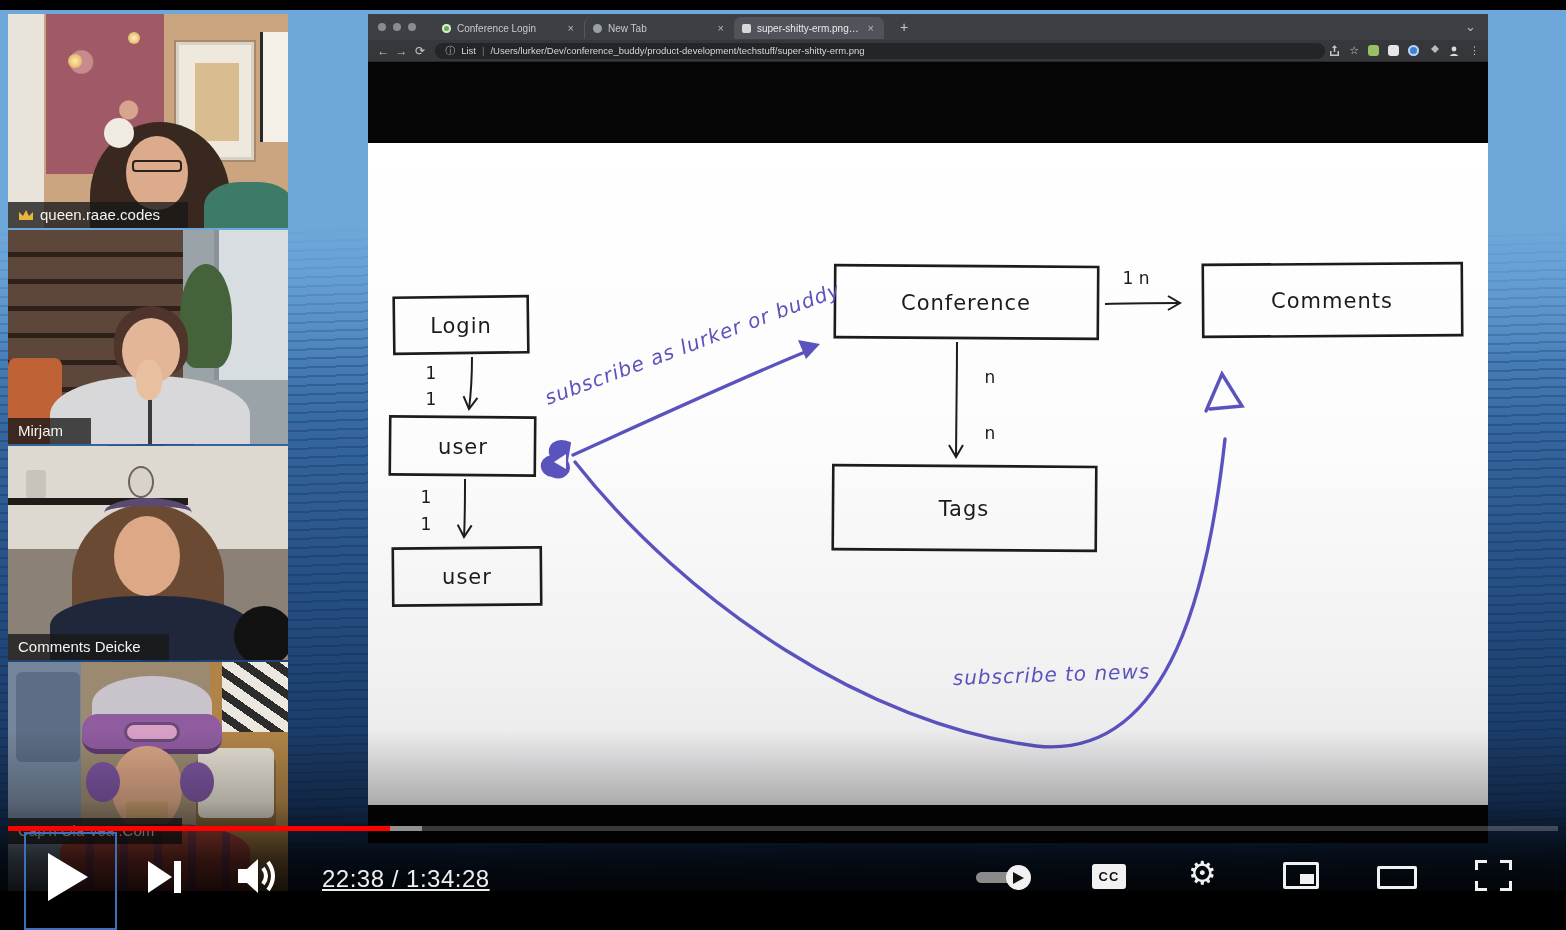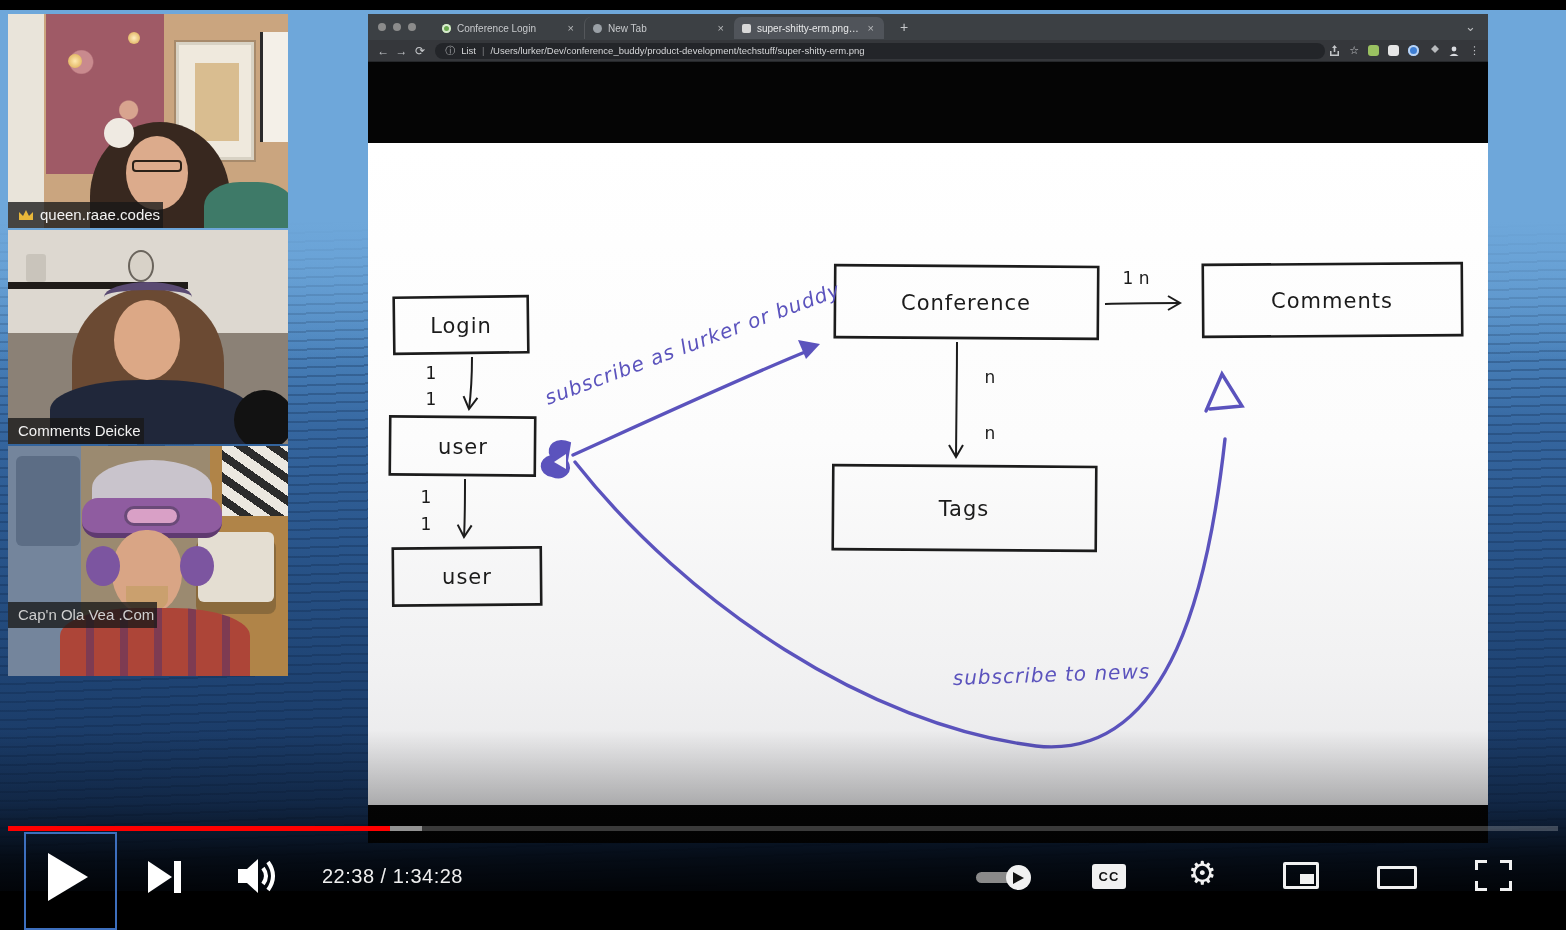--- a/index.html
+++ b/index.html
@@ -18,21 +18,21 @@
       background:linear-gradient(180deg,#6ea7da 0%, #6ea7da 60%, rgba(110,167,218,0) 100%); }
   .bottom-black { position:absolute; left:0; top:891px; width:100%; height:39px; background:#000; z-index:2; }
   .bottom-fade { position:absolute; left:0; top:730px; width:100%; height:161px; z-index:2; pointer-events:none;
       background:linear-gradient(180deg, rgba(0,0,0,0) 0%, rgba(0,0,0,.25) 45%, rgba(0,0,0,.72) 80%, rgba(0,0,0,.88) 100%); }
 
   
   .webcams { position:absolute; left:8px; top:14px; width:280px; z-index:1; }
   .cam { position:relative; width:280px; height:214px; margin-bottom:2px; overflow:hidden; }
   .cam:last-child { height:230px; margin-bottom:0; }
   .cam .label { position:absolute; left:0; bottom:0; display:flex; align-items:center; gap:6px;
-      background:rgba(24,24,24,.78); color:#f2f2f2; font-size:15px; padding:4px 3px 5px 10px; }
+      background:rgba(24,24,24,.78); color:#f2f2f2; font-size:15px; padding:4px 28px 5px 10px; }
   .cam4 .label { bottom:48px; color:#cfcfcf; }
   .blob { position:absolute; }
 
   .cam1 { background:linear-gradient(90deg,#e9e4da 0 13%, #caa57f 13% 100%); }
   .cam1 .brick { left:38px; top:0; width:118px; height:160px;
       background:radial-gradient(circle at 30% 30%, #c98a8e 0 8%, transparent 9%),
                  radial-gradient(circle at 70% 60%, #d8a48f 0 7%, transparent 8%),
                  #9f5a66; }
   .cam1 .frame1 { left:168px; top:28px; width:78px; height:118px; background:#efe9dd; border:3px solid #d8d2c4; box-shadow:0 0 0 2px #20202033; }
   .cam1 .frame1::after { content:""; position:absolute; left:16px; top:18px; width:44px; height:78px; background:#d9bd90; }
@@ -124,21 +124,21 @@
   .ink-t { font-family:"DejaVu Sans",sans-serif; font-style:italic; font-size:20px; fill:#5b53bd; letter-spacing:1px; }
 
   
   .progress { position:absolute; left:8px; top:826px; width:1550px; height:5px; background:rgba(255,255,255,.22); z-index:4; }
   .prog-buffer { position:absolute; left:0; top:0; height:100%; width:414px; background:rgba(255,255,255,.45); }
   .prog-played { position:absolute; left:0; top:0; height:100%; width:382px; background:#f00; }
 
   .controls { position:absolute; left:0; top:831px; width:100%; height:99px; z-index:5; }
   .focus-ring { position:absolute; left:24px; top:1px; width:93px; height:98px; border:2px solid #3d6fbe; }
   .btn { position:absolute; background:none; border:none; cursor:pointer; }
-  .time { position:absolute; left:322px; top:34px; color:#efefef; font-size:20px; letter-spacing:.5px; }
+  .time { position:absolute; left:322px; top:34px; color:#efefef; font-size:24px; letter-spacing:.5px;text-decoration:underline; }
   .cc-box { width:34px; height:25px; background:#f1f1f1; border-radius:3px; color:#111; font-weight:bold; font-size:13px;
       display:flex; align-items:center; justify-content:center; letter-spacing:1px; }
   .gear { color:#f1f1f1; font-size:32px; line-height:1; font-family:"DejaVu Sans",sans-serif; }
   .mini { width:36px; height:27px; border:3px solid #f1f1f1; border-radius:2px; position:relative; }
   .mini::after { content:""; position:absolute; right:2px; bottom:2px; width:14px; height:10px; background:#f1f1f1; }
   .theater { width:40px; height:23px; border:3px solid #f1f1f1; border-radius:2px; }
   .fullscr { position:relative; width:37px; height:31px; }
   .fullscr span { position:absolute; width:12px; height:10px; border:3px solid #f1f1f1; }
   .fullscr .tl { left:0; top:0; border-right:none; border-bottom:none; }
   .fullscr .tr { right:0; top:0; border-left:none; border-bottom:none; }
@@ -171,20 +171,34 @@
       <div class="blob phones"></div>
       <div class="blob shoulder"></div>
       <div class="label">
         <svg class="crown-icon" viewBox="0 0 16 12">
             <path d="M1 11 L1 3 L5 7 L8 1 L11 7 L15 3 L15 11 Z" fill="#e8b73a"></path>
           </svg>
         <span>queen.raae.codes</span>
       </div>
     </div>
 
+    <div class="cam cam2">
+      <div class="blob books"></div>
+      <div class="blob window"></div>
+      <div class="blob plant"></div>
+      <div class="blob couch"></div>
+      <div class="blob hoodie"></div>
+      <div class="blob zip"></div>
+      <div class="blob hair"></div>
+      <div class="blob face"></div>
+      <div class="blob hand"></div>
+      <div class="label">
+        <span>Mirjam</span>
+      </div>
+    </div>
 
     <div class="cam cam3">
       <div class="blob shelf"></div>
       <div class="blob item1"></div>
       <div class="blob item2"></div>
       <div class="blob hair"></div>
       <div class="blob face"></div>
       <div class="blob band"></div>
       <div class="blob body"></div>
       <div class="blob mic"></div>

